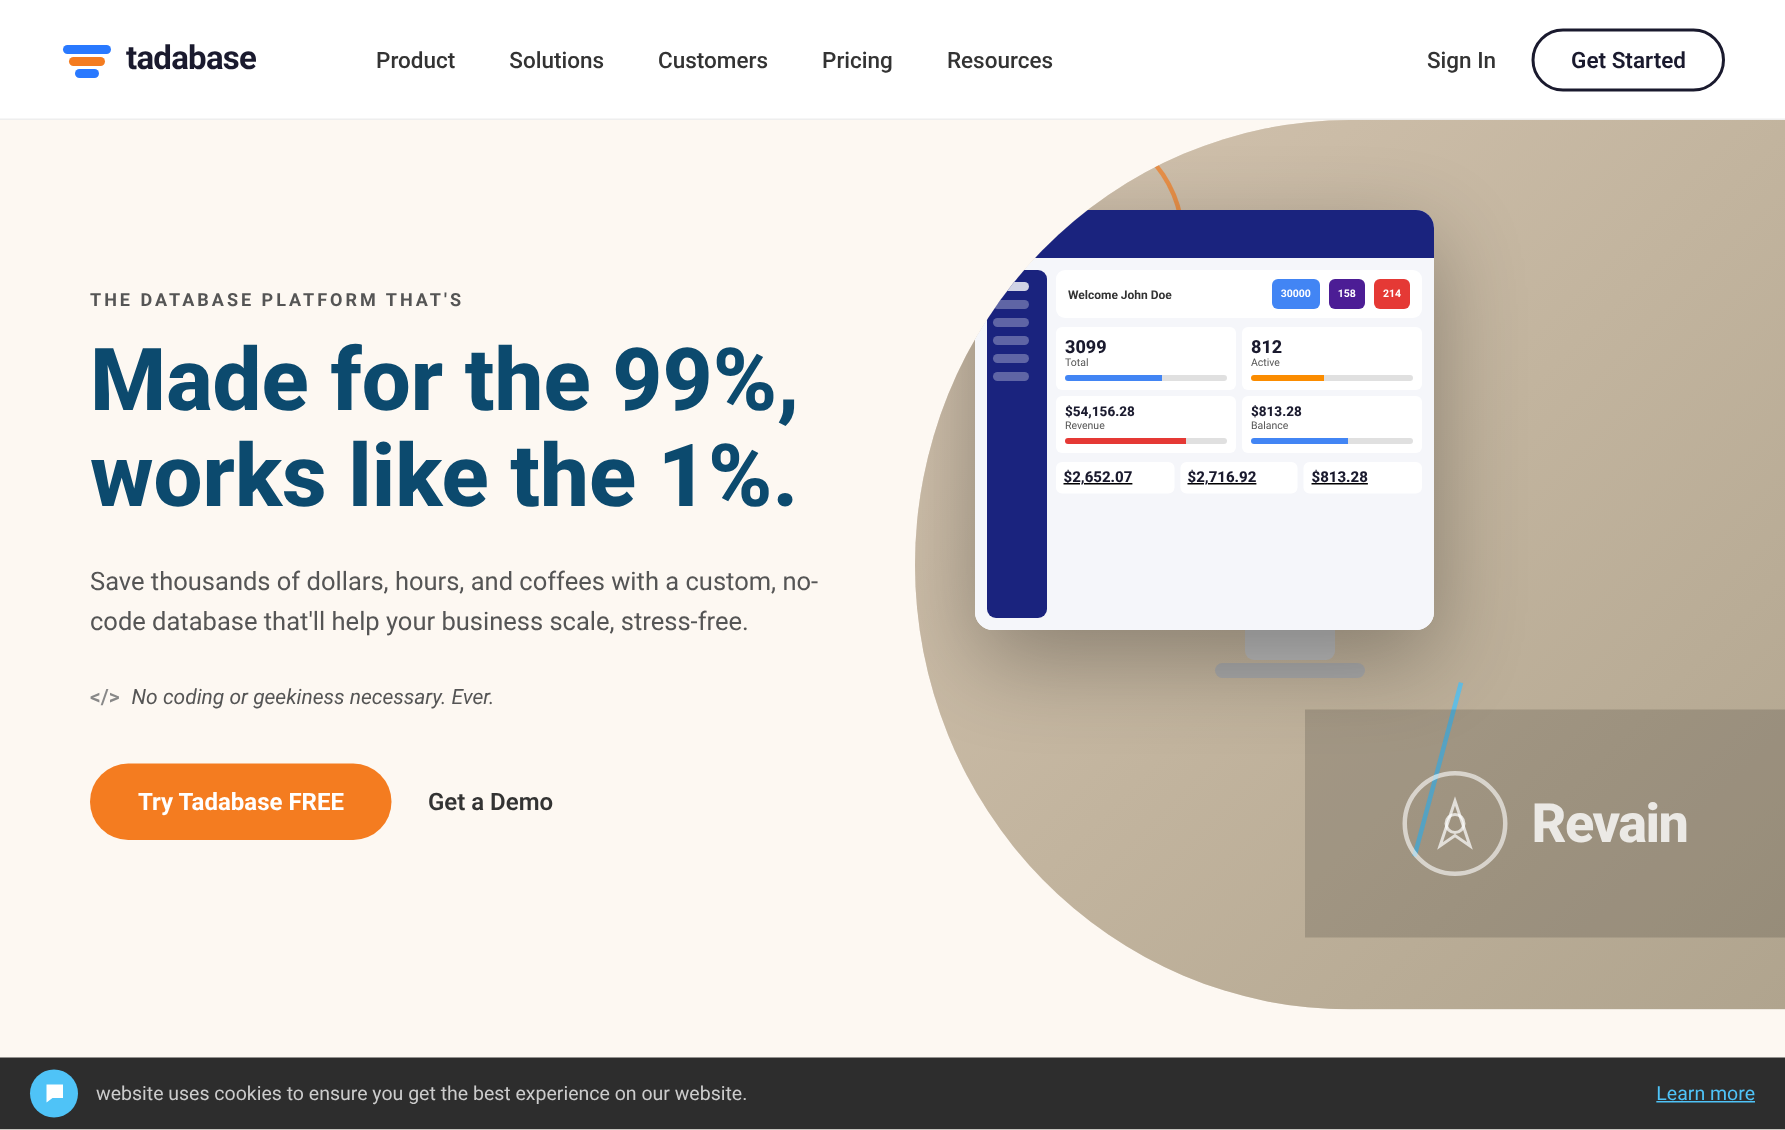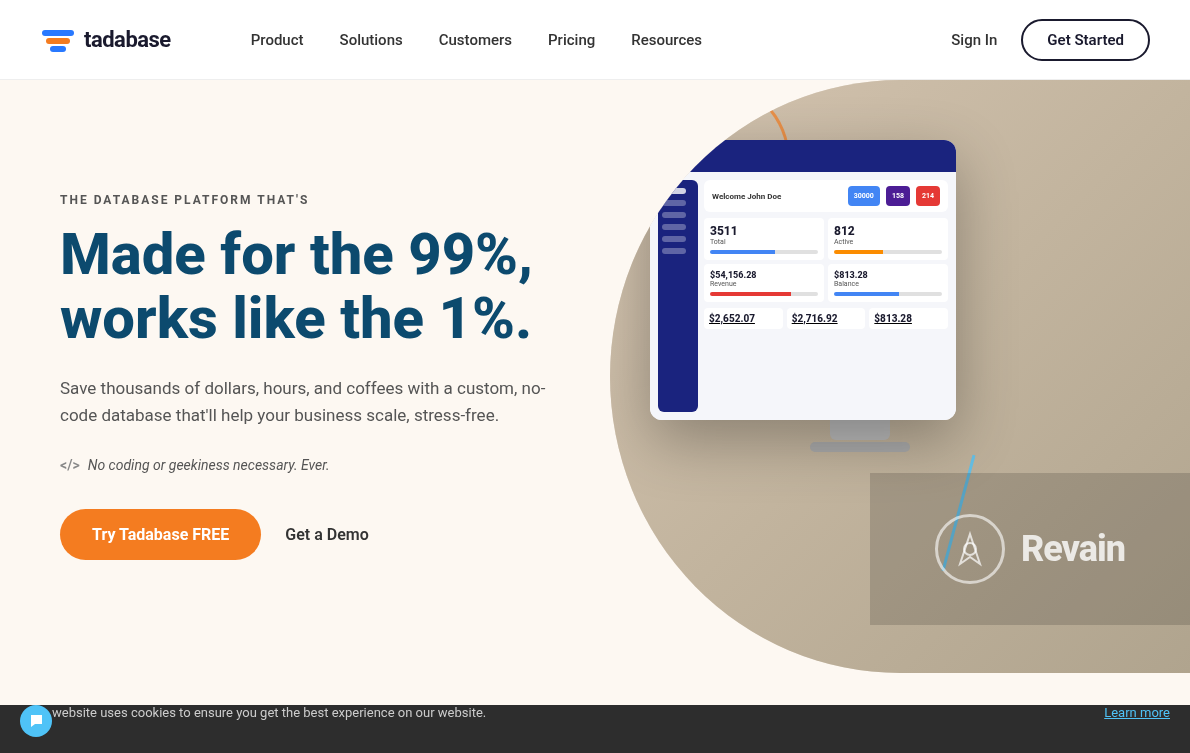--- a/index.html
+++ b/index.html
@@ -328,21 +328,23 @@
 
     
     .cookie-banner {
       position: absolute;
       bottom: 0;
       left: 0;
       right: 0;
       background: #2d2d2d;
       height: 48px;
       display: flex;
+      align-items: center;
       padding: 0 20px;
+      gap: 12px;
       z-index: 100;
     }
     .cookie-chat-icon {
       width: 32px;
       height: 32px;
       background: #4fc3f7;
       border-radius: 50%;
       display: flex;
       align-items: center;
       justify-content: center;
@@ -458,21 +460,21 @@
             </div>
             <div class="monitor-main">
               <div class="monitor-header-row">
                 <span class="monitor-welcome">Welcome John Doe</span>
                 <div class="metric-box">30000</div>
                 <div class="metric-box orange">158</div>
                 <div class="metric-box red">214</div>
               </div>
               <div class="monitor-grid">
                 <div class="mini-card">
-                  <div class="mini-card-num">3511</div>
+                  <div class="mini-card-num">3099</div>
                   <div>Total</div>
                   <div class="mini-card-bar bar-blue"></div>
                 </div>
                 <div class="mini-card">
                   <div class="mini-card-num">812</div>
                   <div>Active</div>
                   <div class="mini-card-bar bar-orange"></div>
                 </div>
                 <div class="mini-card">
                   <div class="mini-card-num" style="font-size:9px;">$54,156.28</div>

